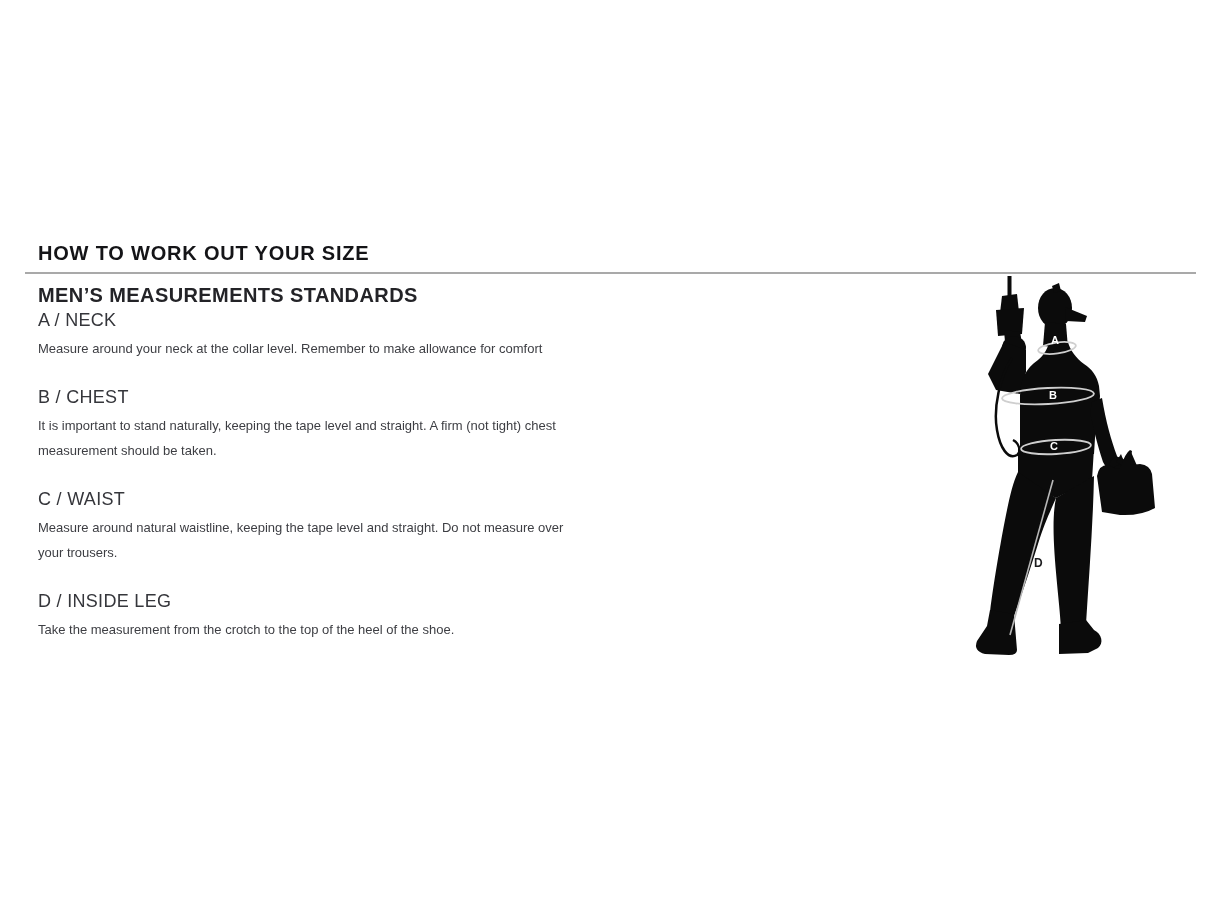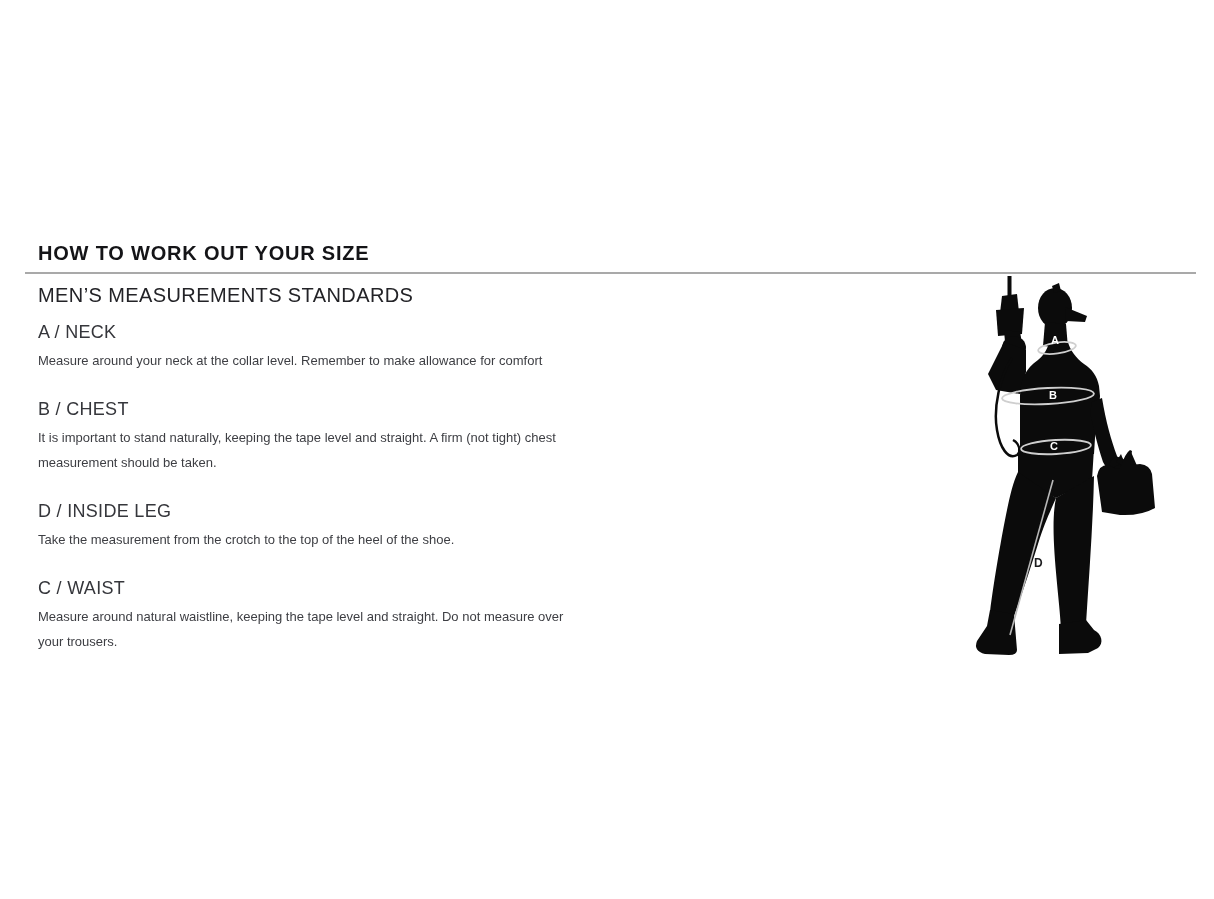--- a/index.html
+++ b/index.html
@@ -31,26 +31,26 @@
     font-size: 20px;
     line-height: 24px;
     font-weight: 700;
     letter-spacing: 0.8px;
     color: #141417;
   }
   .subtitle {
     margin: 19px 0 0 0;
     font-size: 20px;
     line-height: 22px;
-    font-weight: 400;
+    font-weight: 700;
     letter-spacing: 0.4px;
     color: #232327;
   }
   .measure-section { margin-top: 26px; }
-  .measure-section.first { margin-top: 16px; }
+  .measure-section.first { margin-top: 4px; }
   .section-title {
     font-size: 18px;
     line-height: 20px;
     font-weight: 400;
     letter-spacing: 0.3px;
     color: #35363b;
   }
   .section-body {
     margin-top: 6px;
     font-size: 13px;
@@ -87,31 +87,31 @@
 
     <section class="measure-section">
       <div class="section-title">B / CHEST</div>
       <div class="section-body">
         <div class="line">It is important to stand naturally, keeping the tape level and straight. A firm (not tight) chest</div>
         <div class="line">measurement should be taken.</div>
       </div>
     </section>
 
     <section class="measure-section">
-      <div class="section-title">D / INSIDE LEG</div>
+      <div class="section-title">C / WAIST</div>
       <div class="section-body">
-        <div class="line">Take the measurement from the crotch to the top of the heel of the shoe.</div>
+        <div class="line">Measure around natural waistline, keeping the tape level and straight. Do not measure over</div>
+        <div class="line">your trousers.</div>
       </div>
     </section>
 
     <section class="measure-section">
-      <div class="section-title">C / WAIST</div>
+      <div class="section-title">D / INSIDE LEG</div>
       <div class="section-body">
-        <div class="line">Measure around natural waistline, keeping the tape level and straight. Do not measure over</div>
-        <div class="line">your trousers.</div>
+        <div class="line">Take the measurement from the crotch to the top of the heel of the shoe.</div>
       </div>
     </section>
   </div>
 
   <div class="divider"></div>
 
   <div class="figure">
     <svg width="200" height="390" viewBox="0 0 200 390">
       <g fill="#0b0b0b">
         <rect x="47.5" y="4" width="4" height="22"></rect>

